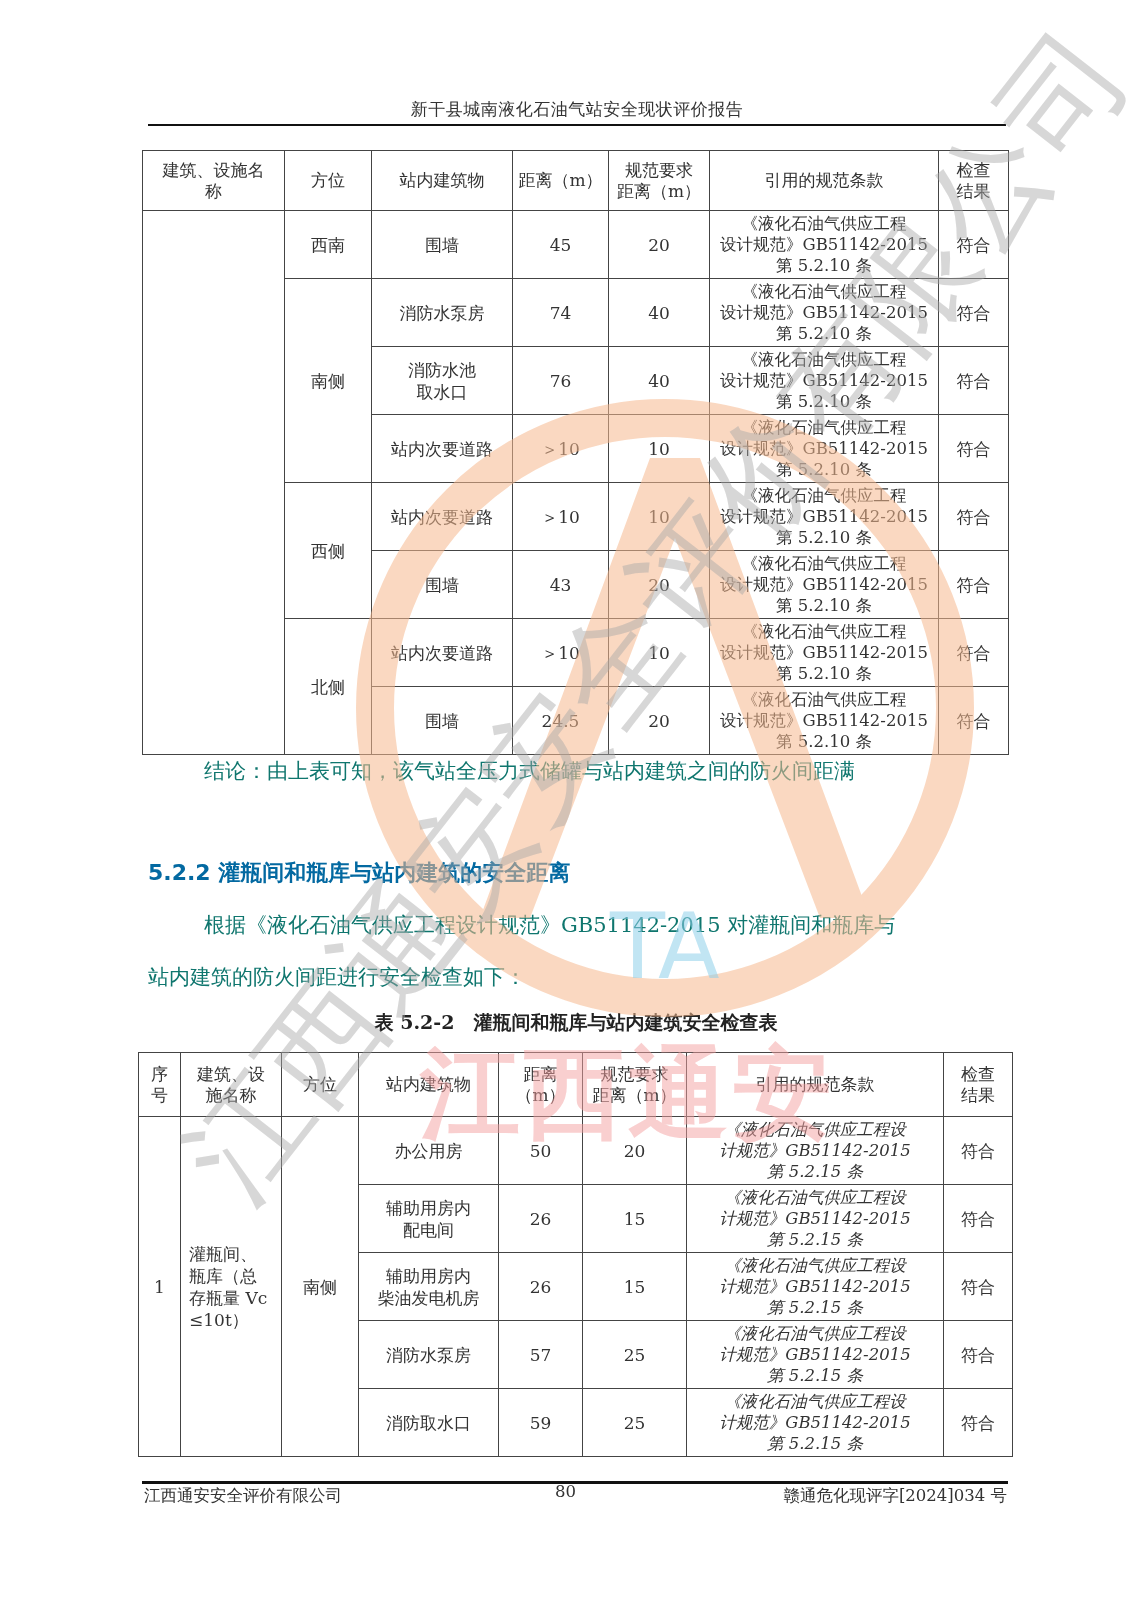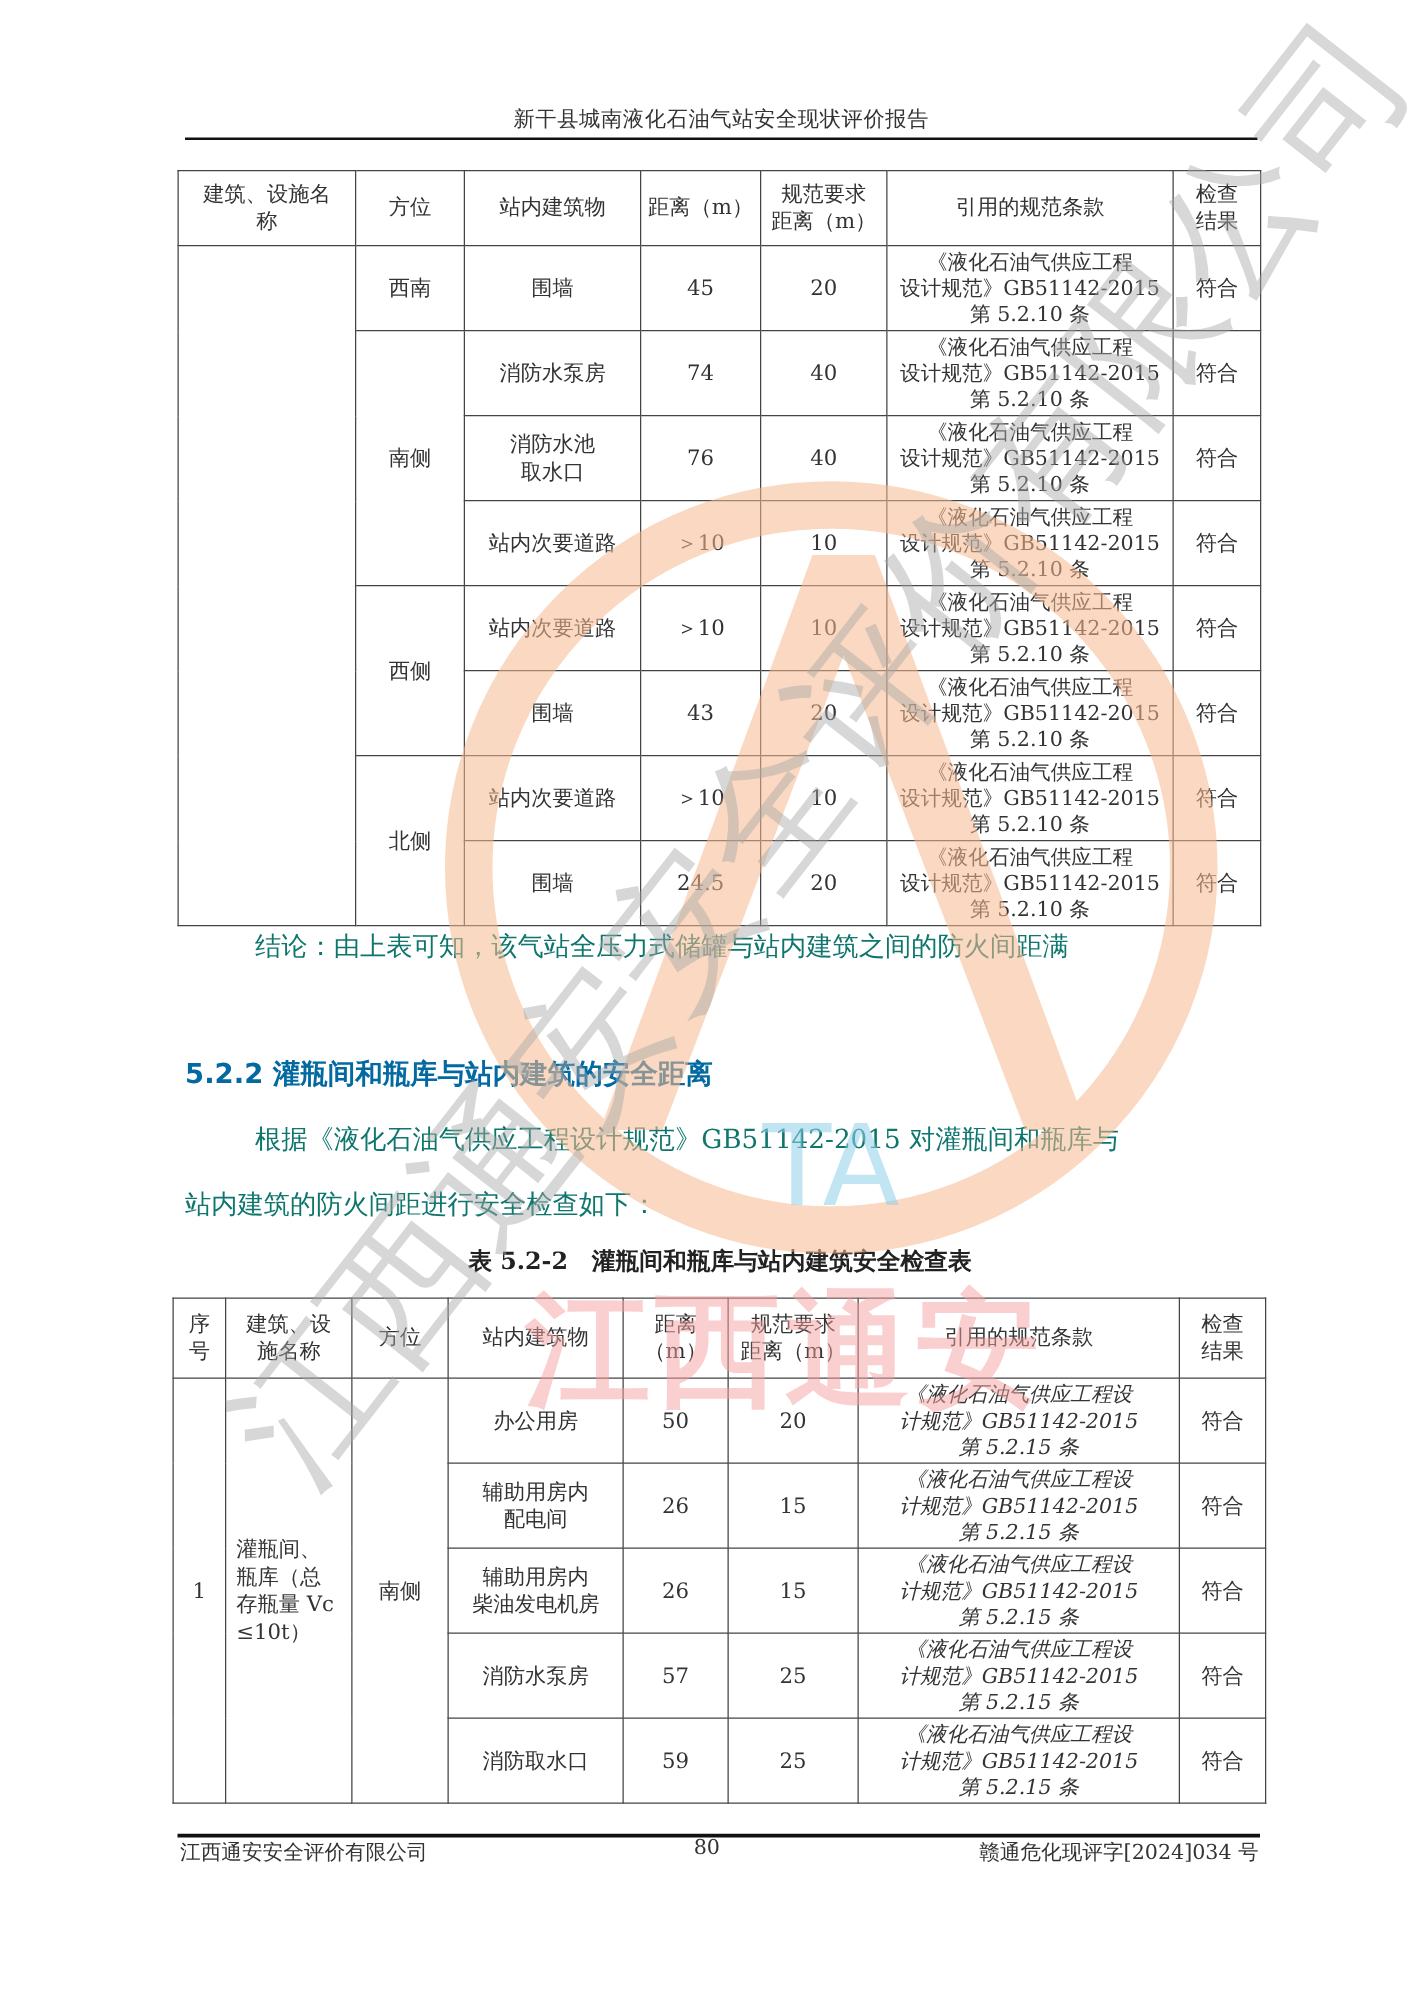--- a/index.html
+++ b/index.html
@@ -1,18 +1,18 @@
 <!DOCTYPE html>
 <html><head>
 <meta charset="utf-8">
 <style>
   html, body { margin:0; padding:0; background:#ffffff; }
   body { width:1131px; height:1600px; position:relative; overflow:hidden;
          font-family:"DejaVu Serif","Liberation Serif",serif; color:#222; }
-  .page { position:absolute; left:0; top:4px; width:1131px; height:1261px; }
+  .page { position:absolute; left:0; top:18px; width:1131px; height:1261px; }
 
   .header-title { position:absolute; left:148px; top:80px; width:858px; text-align:center;
                   font-size:17px; color:#333; letter-spacing:0.5px; }
   .header-rule { position:absolute; left:148px; top:106px; width:858px; height:0; border-top:2px solid #111; }
 
   table.grid { position:absolute; border-collapse:collapse; table-layout:fixed;
                font-size:17px; color:#333; }
   table.grid td, table.grid th { border:1px solid #444; text-align:center; vertical-align:middle;
                padding:0 2px; font-weight:normal; line-height:22px; }
   table.grid th { line-height:21px; }

